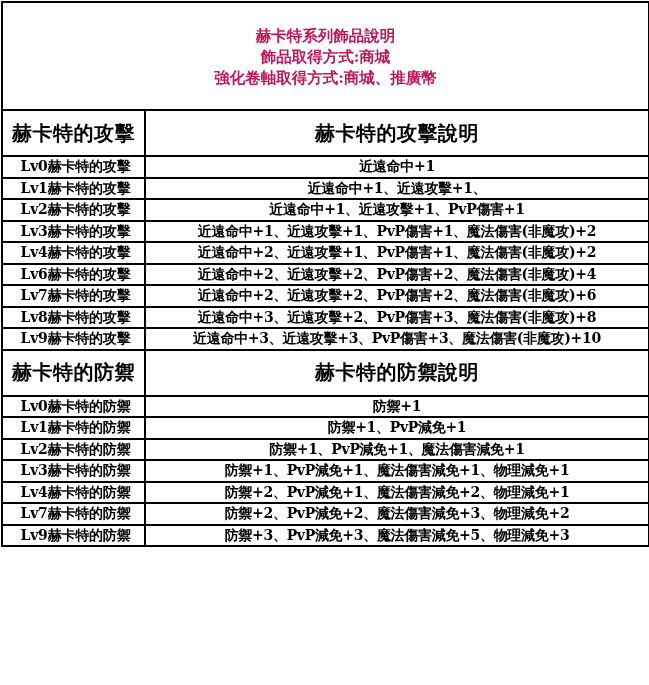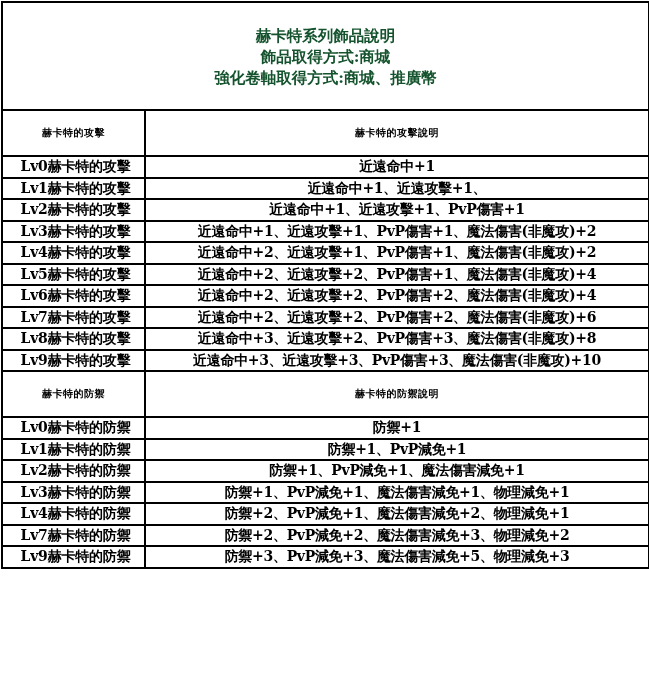--- a/index.html
+++ b/index.html
@@ -24,22 +24,22 @@
     font-weight: bold;
     white-space: nowrap;
     overflow: hidden;
   }
   td.title-cell {
     height: 106px;
     color: #e00000 !important;
     font-size: 15.5px;
     line-height: 21px;
   }
-  td.title-cell div { color: #14532d; }
-  td.sec-head { height: 44px; font-size: 10px; letter-spacing: 0.5px; }
+  td.title-cell div { color: #be185d; }
+  td.sec-head { height: 44px; font-size: 20px; letter-spacing: 0.5px; }
   td.lv { font-size: 14px; height: 19.5px; line-height: 19.5px; text-align: left; padding-left: 4px !important; letter-spacing: -0.2px; margin-left: 14px; }
   td.desc { font-size: 14px; height: 19.5px; line-height: 19.5px; letter-spacing: -0.3px; }
   col.c1 { width: 143px; }
   col.c2 { width: 504px; }
 </style>
 </head>
 <body>
 
 <div class="sheet">
   <table class="main">
@@ -72,24 +72,20 @@
           <td class="lv">Lv2赫卡特的攻擊</td>
           <td class="desc">近遠命中+1、近遠攻擊+1、PvP傷害+1</td>
         </tr>
       <tr>
           <td class="lv">Lv3赫卡特的攻擊</td>
           <td class="desc">近遠命中+1、近遠攻擊+1、PvP傷害+1、魔法傷害(非魔攻)+2</td>
         </tr>
       <tr>
           <td class="lv">Lv4赫卡特的攻擊</td>
           <td class="desc">近遠命中+2、近遠攻擊+1、PvP傷害+1、魔法傷害(非魔攻)+2</td>
-        </tr>
-      <tr>
-          <td class="lv">Lv5赫卡特的攻擊</td>
-          <td class="desc">近遠命中+2、近遠攻擊+2、PvP傷害+1、魔法傷害(非魔攻)+4</td>
         </tr>
       <tr>
           <td class="lv">Lv6赫卡特的攻擊</td>
           <td class="desc">近遠命中+2、近遠攻擊+2、PvP傷害+2、魔法傷害(非魔攻)+4</td>
         </tr>
       <tr>
           <td class="lv">Lv7赫卡特的攻擊</td>
           <td class="desc">近遠命中+2、近遠攻擊+2、PvP傷害+2、魔法傷害(非魔攻)+6</td>
         </tr>
       <tr>

